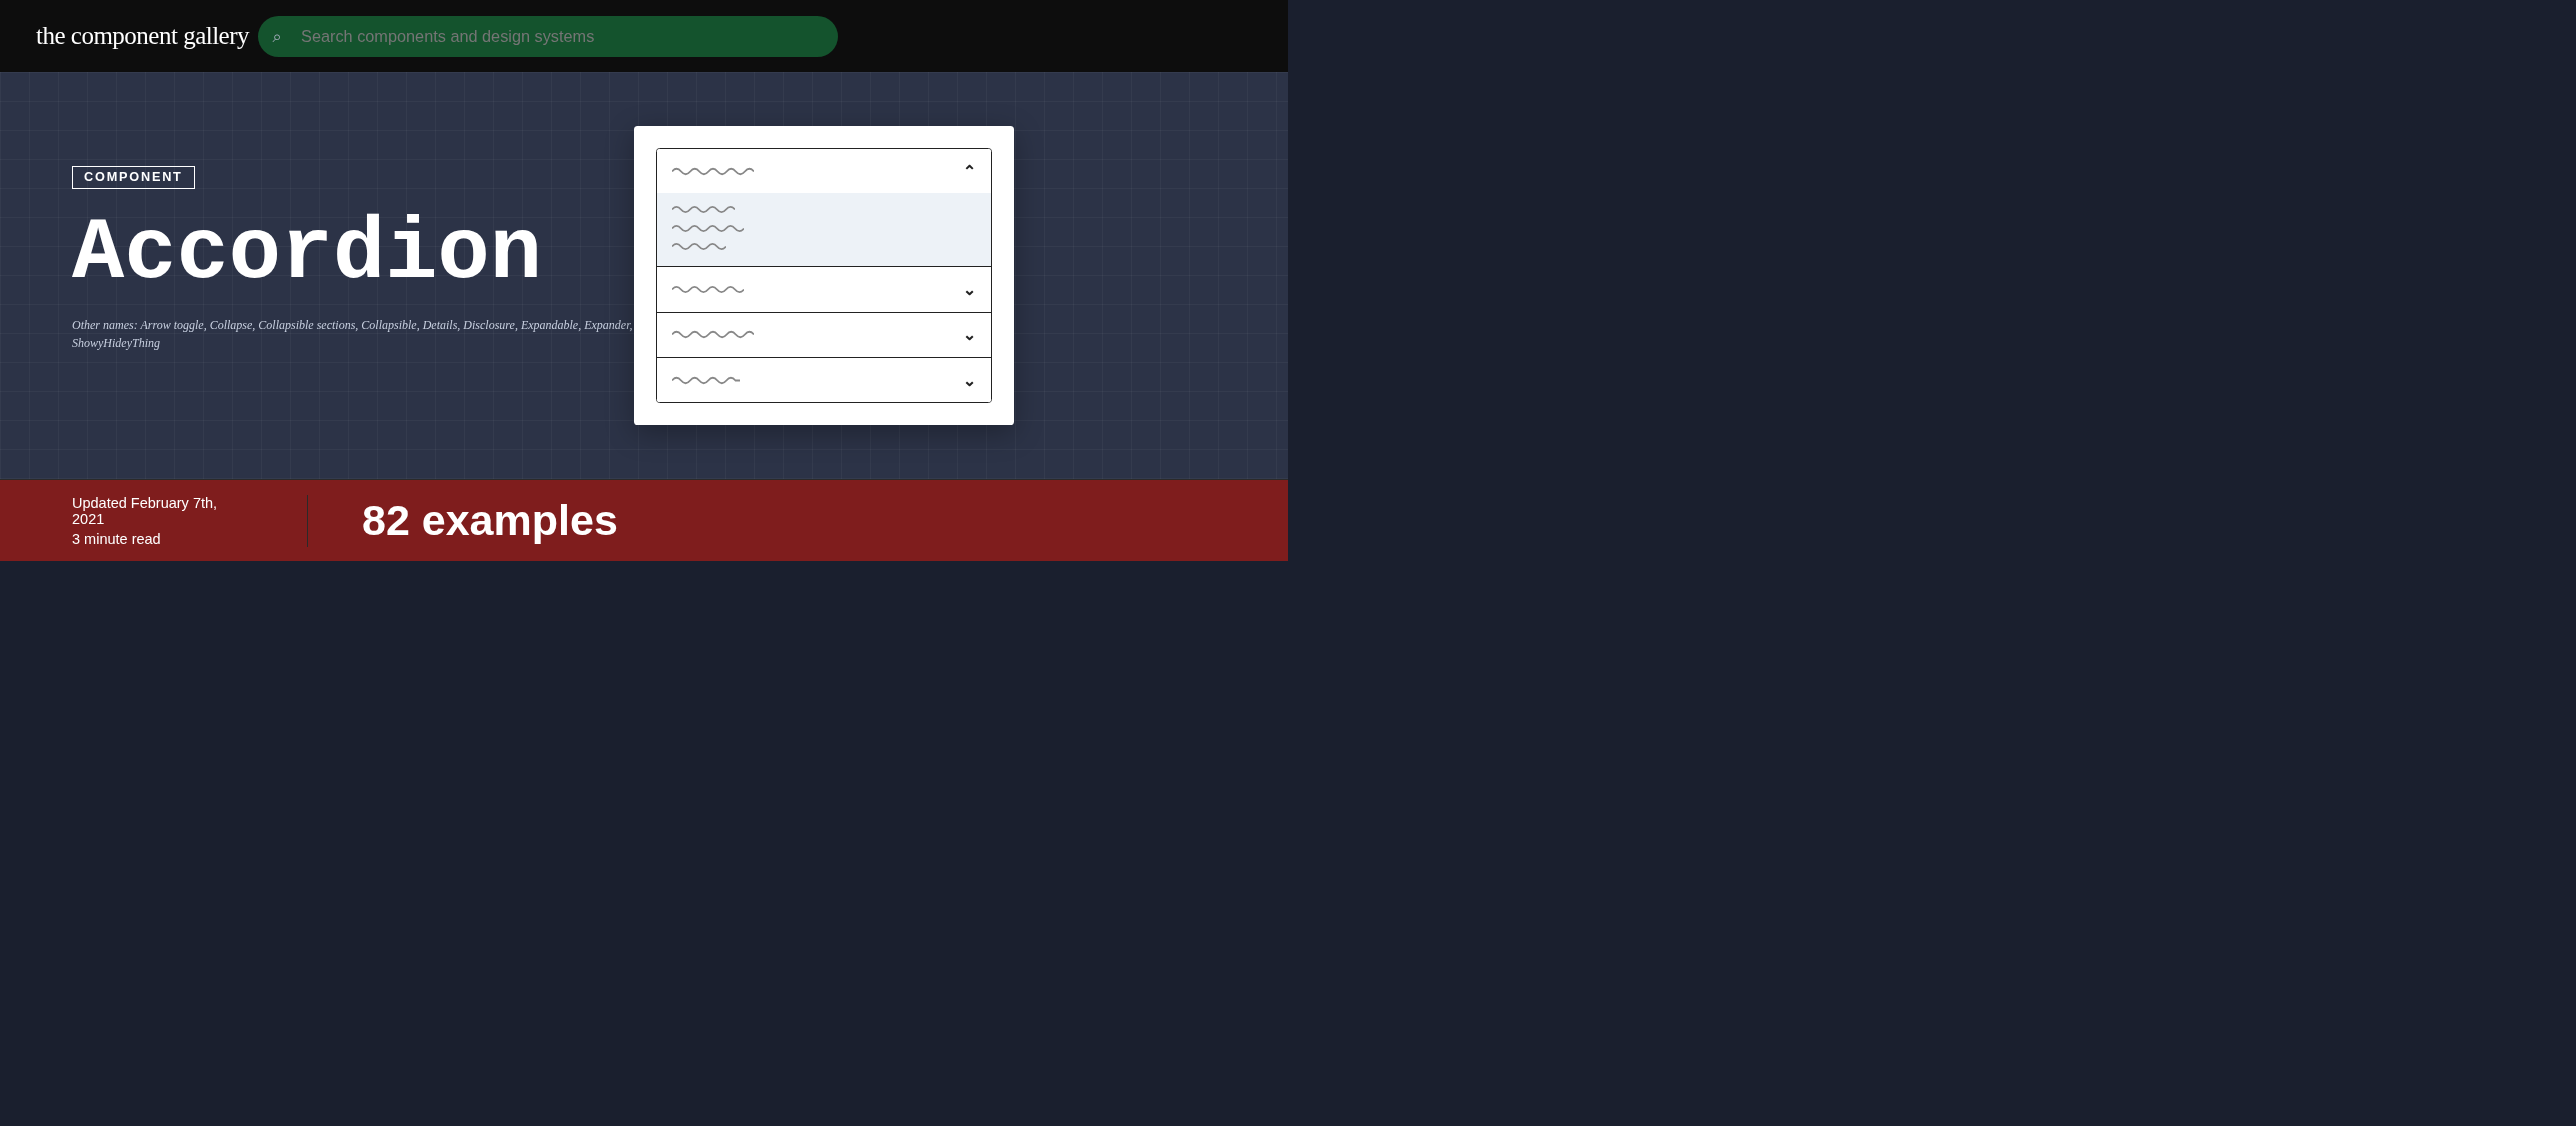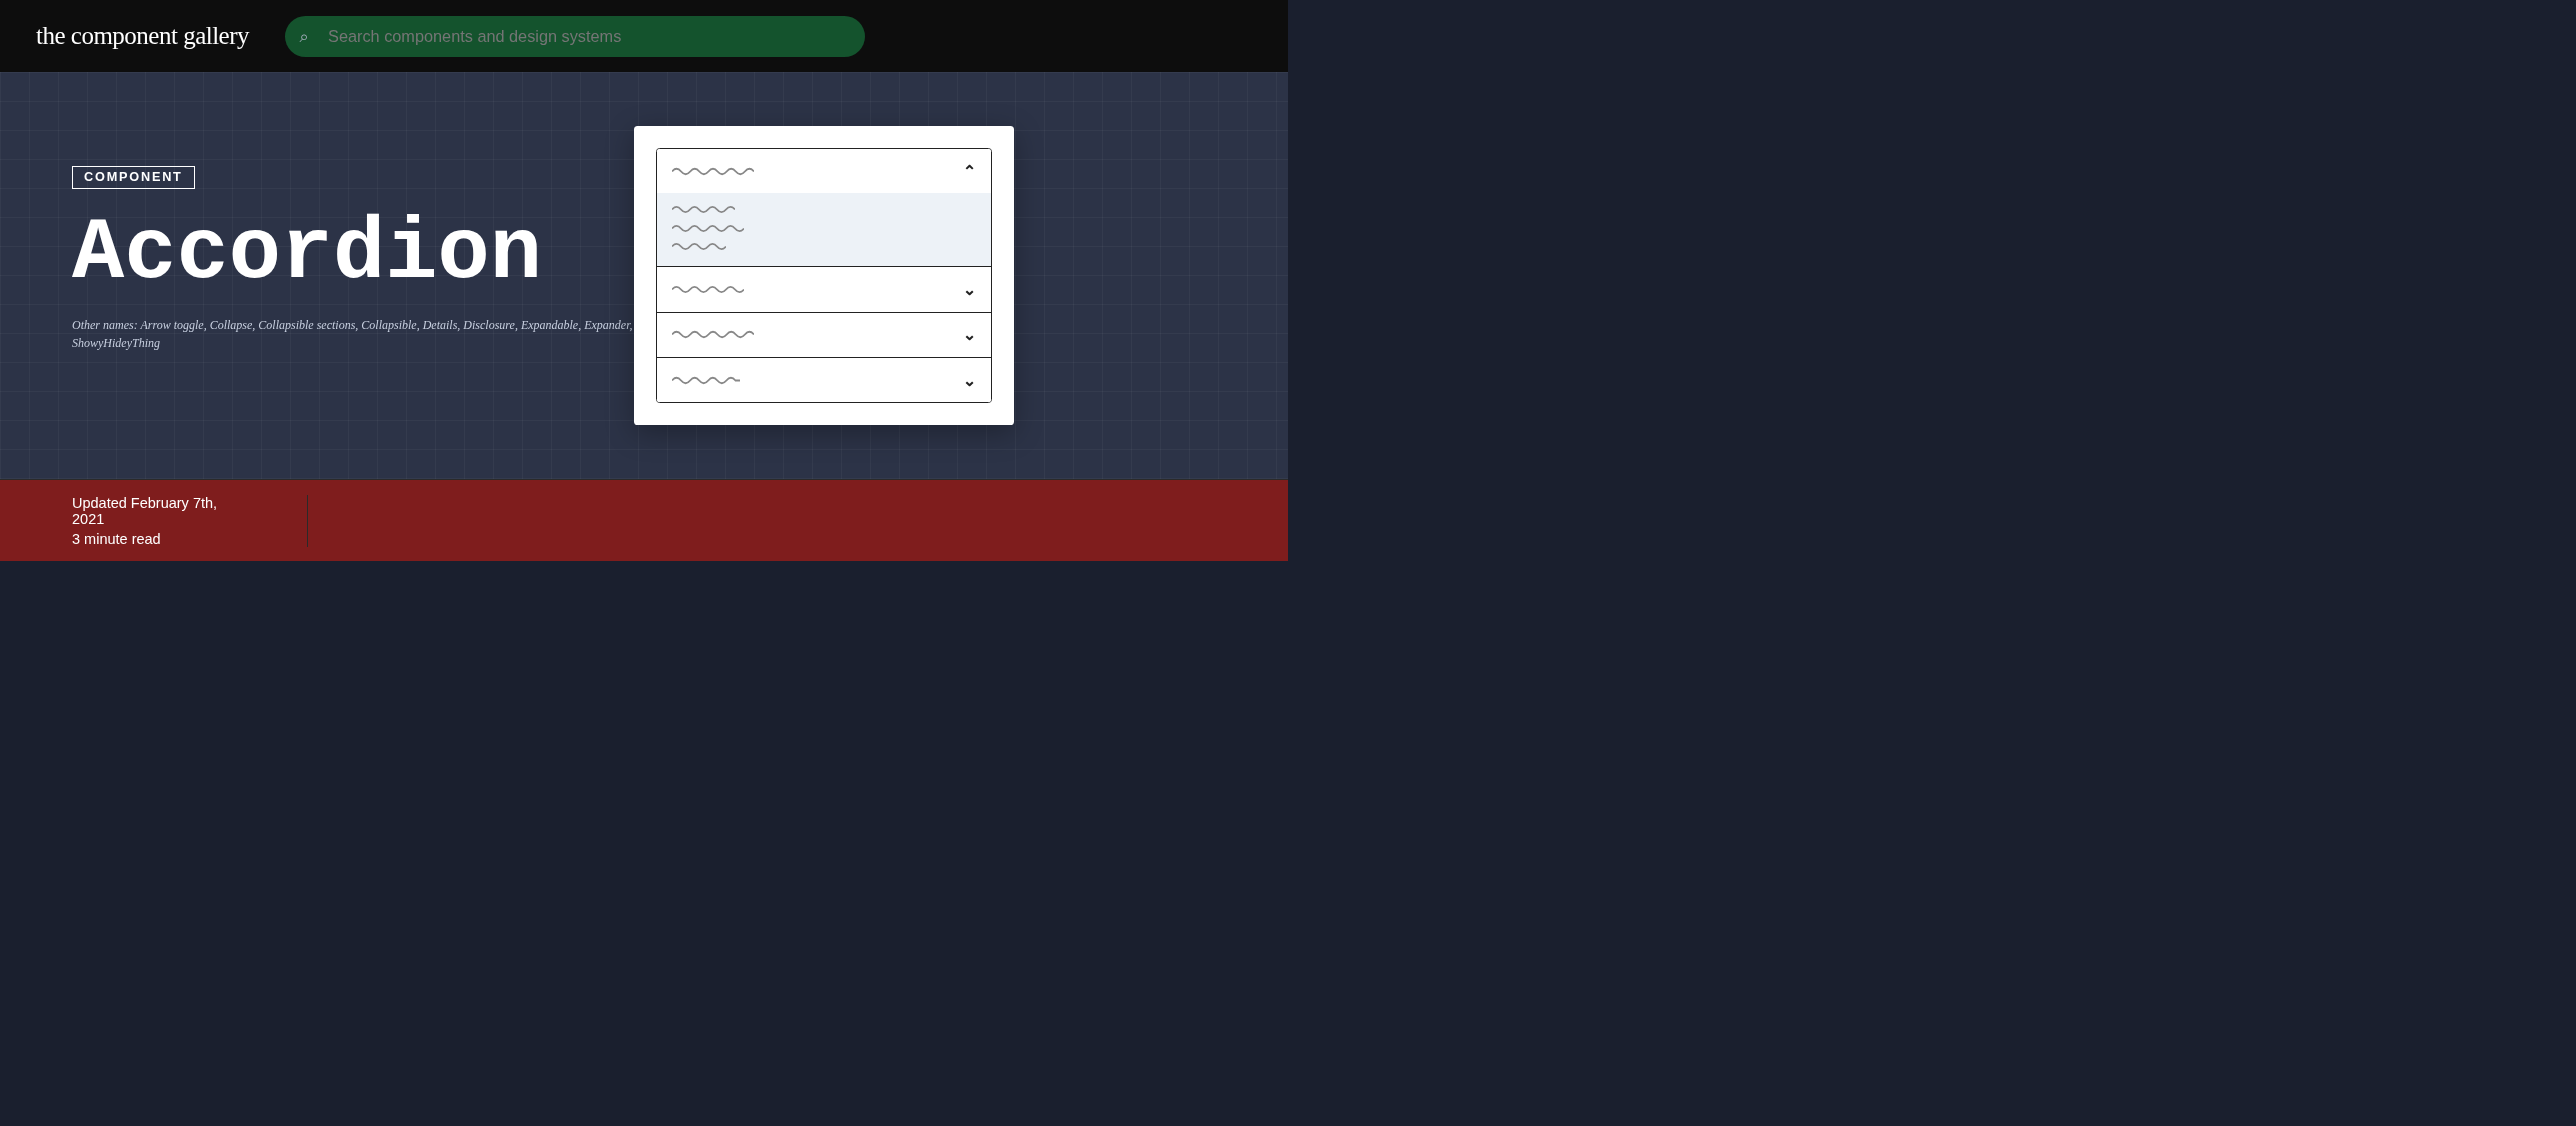--- a/index.html
+++ b/index.html
@@ -16,21 +16,20 @@
       overflow-x: hidden;
     }
 
     
     header {
       background: #0d0d0d;
       display: flex;
       align-items: center;
       padding: 0 36px;
       height: 72px;
-      gap: 27px;
     }
 
     .site-title {
       font-size: 25px;
       font-weight: 400;
       color: #fff;
       white-space: nowrap;
       font-style: normal;
       letter-spacing: -0.5px;
       font-family: Georgia, serif;
@@ -319,14 +318,15 @@
 
     </div>
   </div>
 </section>
 
 <footer class="footer-bar">
   <div class="footer-meta">
     <div class="footer-date">Updated February 7th, 2021</div>
     <div class="footer-read">3 minute read</div>
   </div>
+  <div class="footer-examples">82 examples</div>
 </footer>
 
 
 </body></html>

